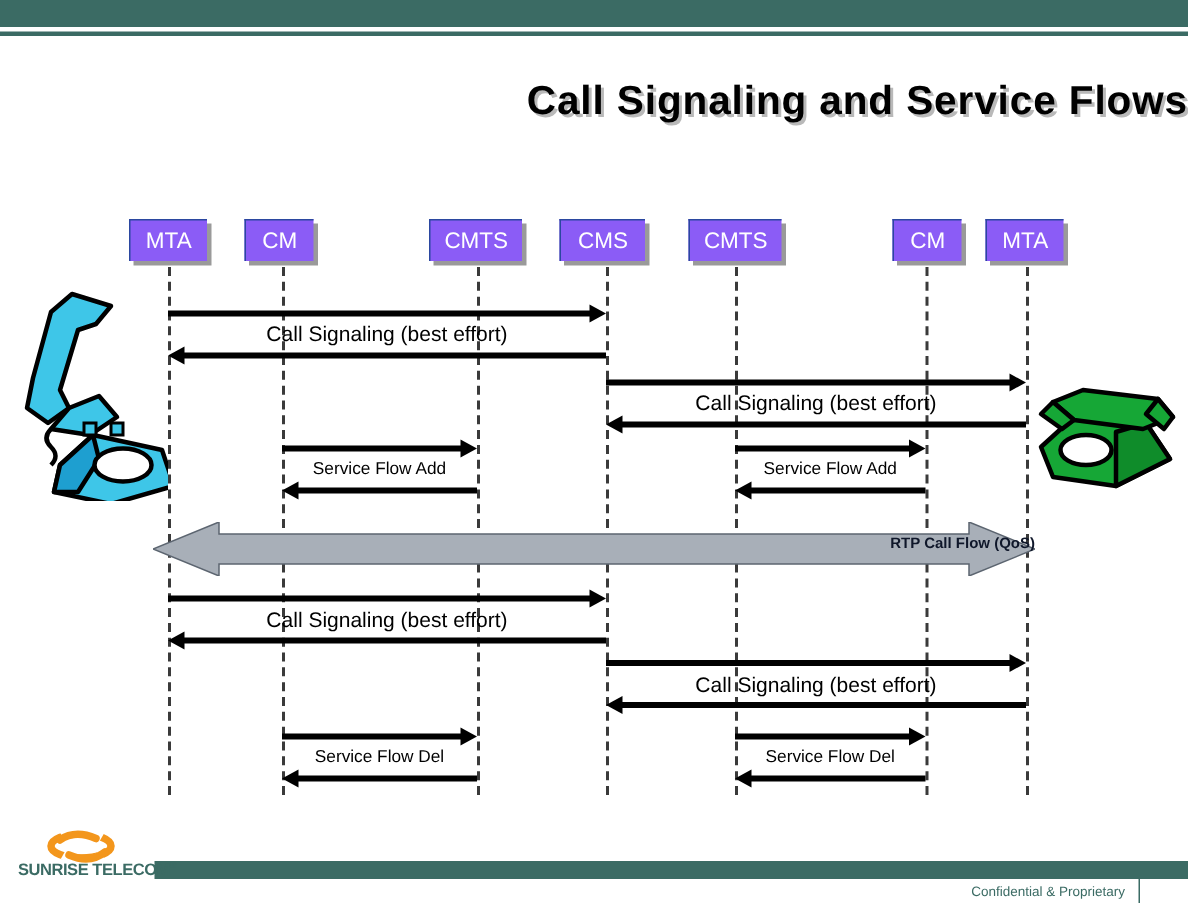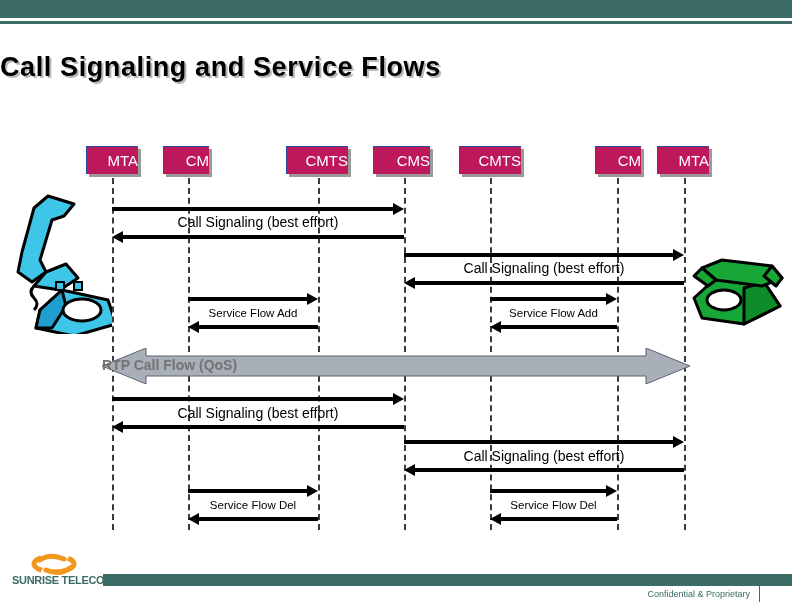--- a/index.html
+++ b/index.html
@@ -36,46 +36,46 @@
     height: 3px;
     background: #3b6b64;
   }
 
   
   .title {
     position: absolute;
     left: 0;
     top: 52px;
     width: 792px;
-    text-align: left;
+    text-align: right;
     font-size: 27px;
     font-weight: bold;
     color: #000000;
     letter-spacing: 0.6px;
     text-shadow: 2px 2px 0 #b9b9b9;
     white-space: nowrap;
   }
 
   
   .lifeline {
     position: absolute;
     width: 0;
     border-left: 2px dashed #3a3a3a;
     top: 178px;
     height: 352px;
   }
 
   
   .node {
     position: absolute;
-    background: #be185d;
+    background: #8b5cf6;
     color: #ffffff;
     font-size: 15px;
     font-weight: normal;
-    text-align: right;
+    text-align: center;
     line-height: 28px;
     height: 28px;
     box-shadow: 3px 3px 0 #9a9a9a;
     border-top: 1px solid #2b47a0;
     border-left: 1px solid #2b47a0;
     box-sizing: border-box;
     white-space: nowrap;
   }
 
   
@@ -118,24 +118,24 @@
     left: 102px;
     top: 348px;
     width: 588px;
     height: 36px;
   }
   .rtp-band svg { display: block; }
   .rtp-label {
     position: absolute;
     left: 0; top: 9px;
     width: 588px;
-    text-align: left;
-    font-size: 14px;
+    text-align: right;
+    font-size: 10px;
     font-weight: bold;
-    color: #737373;
+    color: #0f172a;
     white-space: nowrap;
   }
 
   
   .phone {
     position: absolute;
   }
 
   
   .footer-bar {

